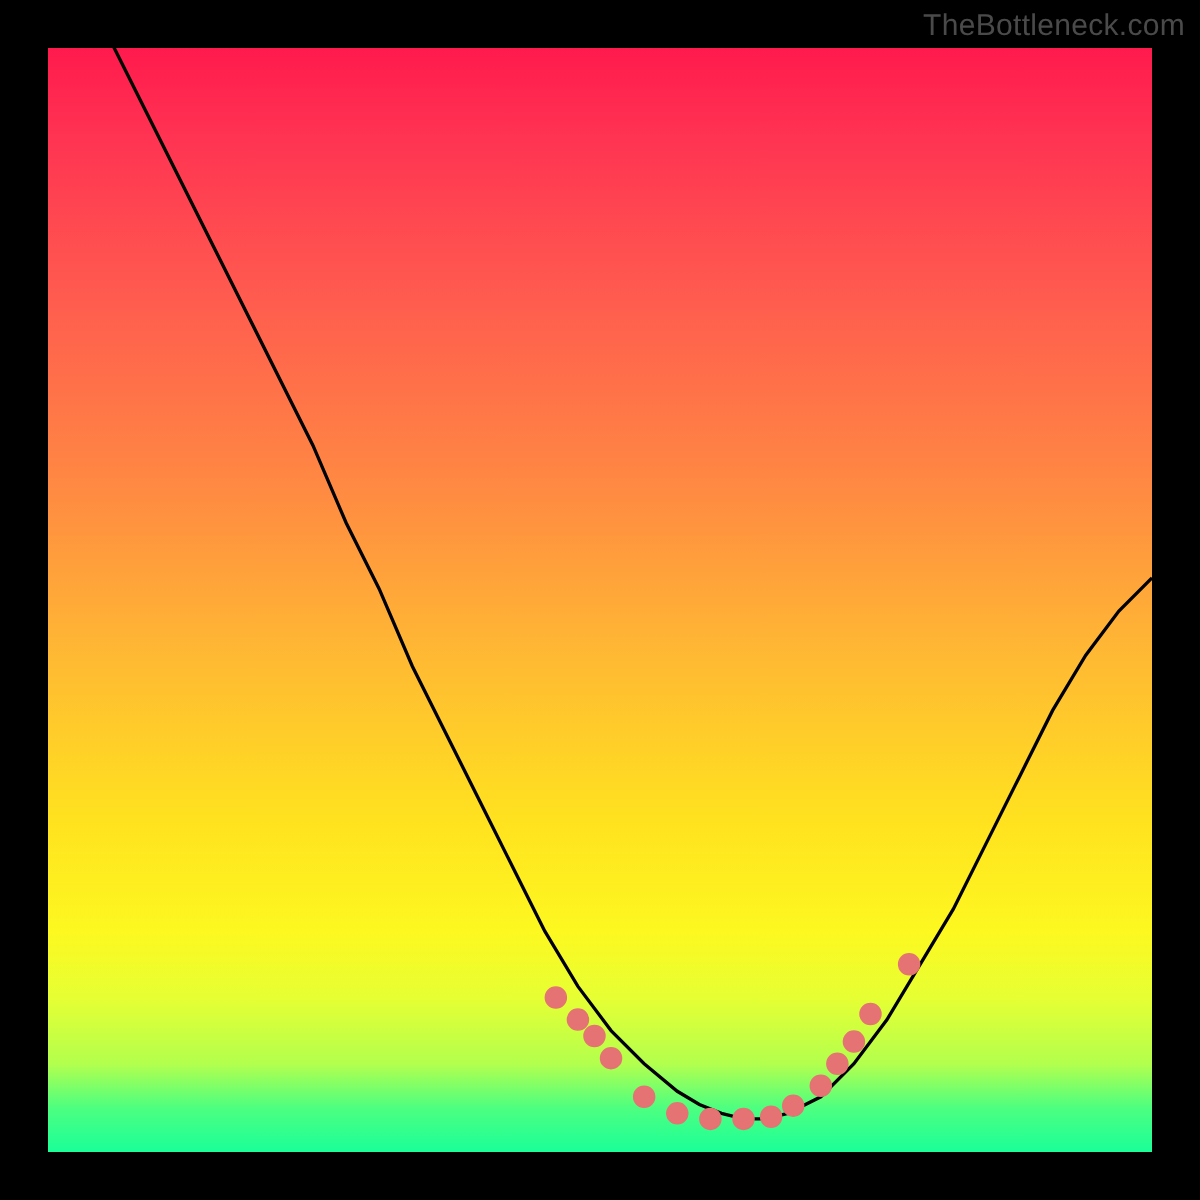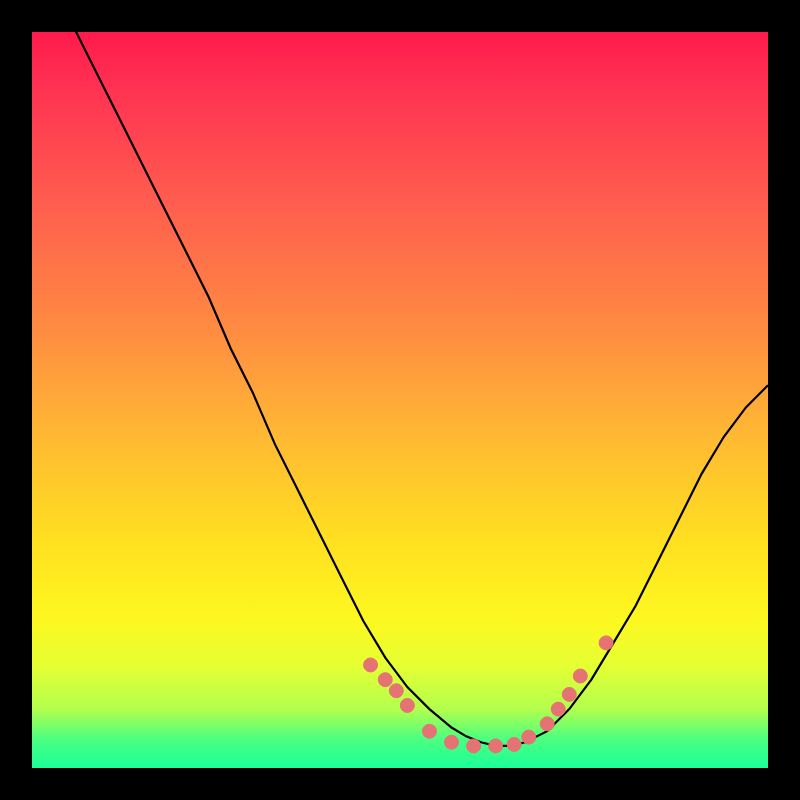--- a/index.html
+++ b/index.html
@@ -53,20 +53,21 @@
     top: 0;
     width: 736px;
     height: 736px;
     overflow: visible;
   }
 </style>
 </head>
 <body>
 
 <div class="frame">
+  <div class="watermark">TheBottleneck.com</div>
 
   <div class="plot">
     <svg class="curve" viewBox="0 0 736 736" preserveAspectRatio="none">
       <path id="curve-path" fill="none" stroke-width="2.2" d="M0.00 -58.88 L22.08 -36.80 L44.16 0.00 L66.24 44.16 L88.32 88.32 L110.40 132.48 L132.48 176.64 L154.56 220.80 L176.64 264.96 L198.72 316.48 L220.80 360.64 L242.88 412.16 L264.96 456.32 L287.04 500.48 L309.12 544.64 L331.20 588.80 L353.28 625.60 L375.36 655.04 L397.44 677.12 L419.52 695.52 L434.24 704.35 L448.96 710.24 L463.68 713.92 L478.40 713.92 L493.12 710.24 L515.20 699.20 L537.28 677.12 L559.36 647.68 L581.44 610.88 L603.52 574.08 L625.60 529.92 L647.68 485.76 L669.76 441.60 L691.84 404.80 L713.92 375.36 L736.00 353.28" stroke="#000000"></path>
       <g id="markers">
           <circle cx="338.56" cy="632.96" r="7" fill="#e57373" stroke="#e57373"></circle>
           <circle cx="353.28" cy="647.68" r="7" fill="#e57373" stroke="#e57373"></circle>
           <circle cx="364.32" cy="658.72" r="7" fill="#e57373" stroke="#e57373"></circle>
           <circle cx="375.36" cy="673.44" r="7" fill="#e57373" stroke="#e57373"></circle>
           <circle cx="397.44" cy="699.20" r="7" fill="#e57373" stroke="#e57373"></circle>

